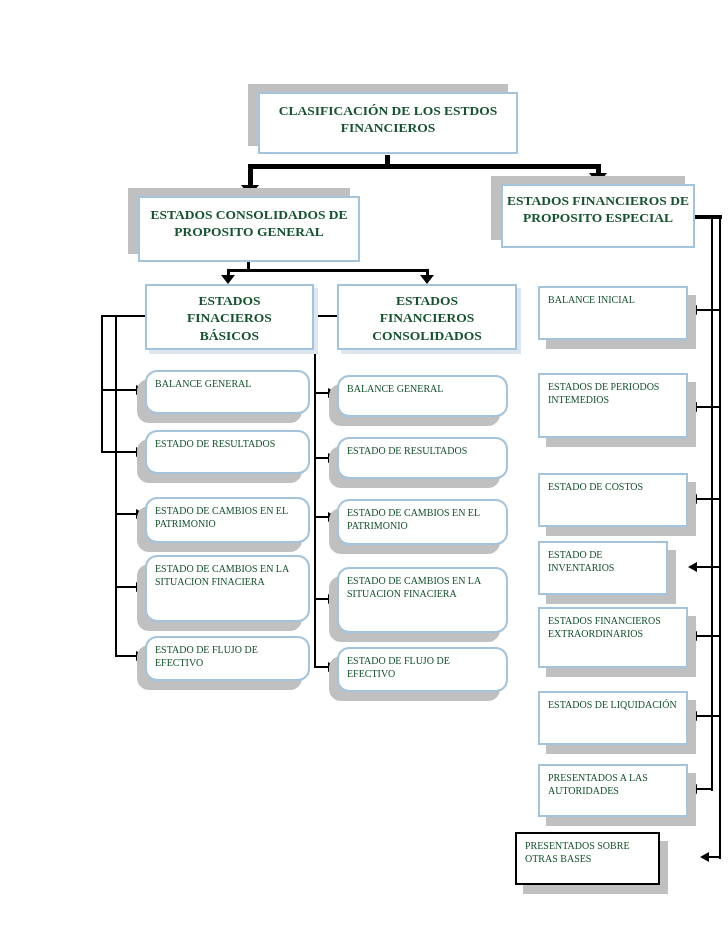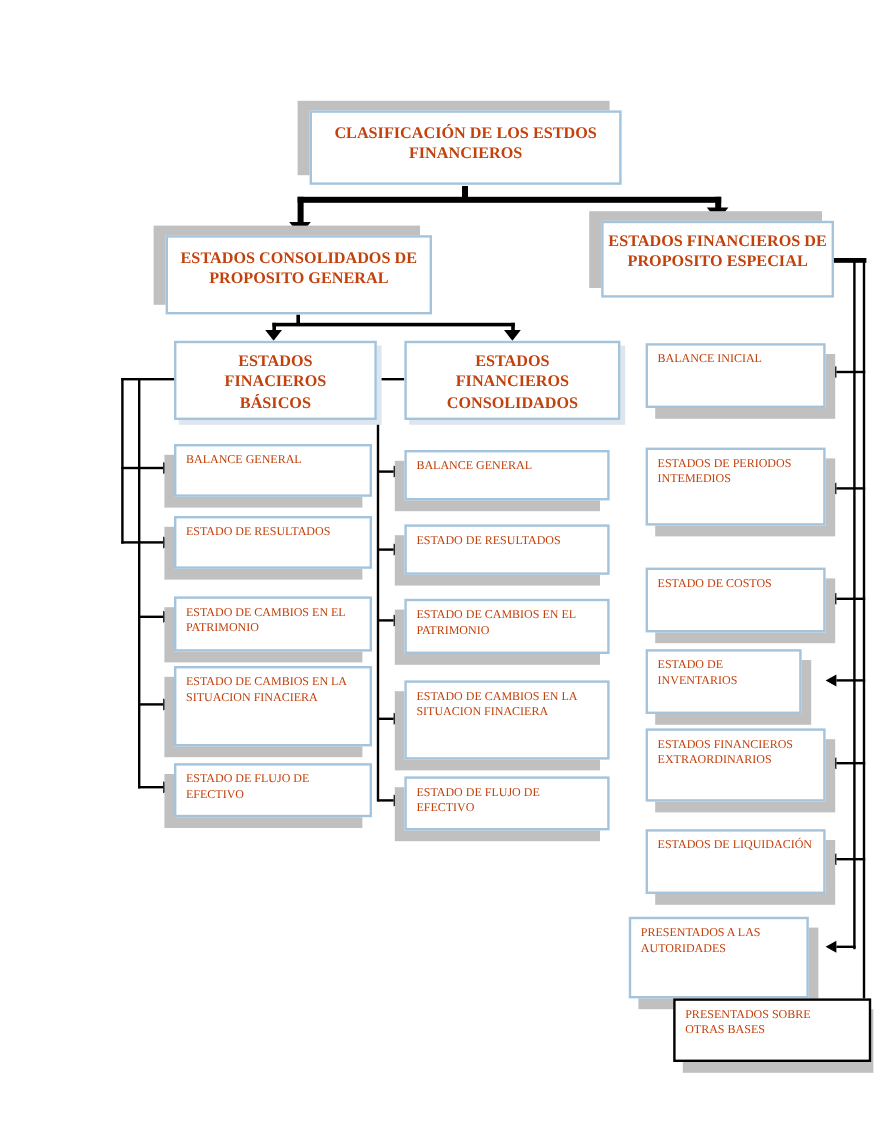--- a/index.html
+++ b/index.html
@@ -1,27 +1,27 @@
 <!DOCTYPE html>
 <html><head>
 <meta charset="utf-8">
 <style>
   html,body{margin:0;padding:0;background:#ffffff;}
   .canvas{
     position:relative;width:728px;height:942px;background:#ffffff;overflow:hidden;
-    font-family:"Liberation Serif","DejaVu Serif",serif;color:#c2410c;
+    font-family:"Liberation Serif","DejaVu Serif",serif;color:#14532d;
   }
   .box{
     position:absolute;background:#ffffff;border:2px solid #a3c4dc;box-sizing:border-box;
   }
   .hdr{font-weight:bold;text-align:center;font-size:13.5px;line-height:1.28;}
   .hdr .txt{display:inline-block;}
   .item{font-size:10px;line-height:1.3;text-align:left;padding:5px 6px 0 8px;}
   .sh-tl{box-shadow:-10px -8px 0 #c0c0c0;}
-  .sh-bl{box-shadow:-8px 9px 0 #c0c0c0;}
+  .sh-bl{box-shadow:-8px 9px 0 #c0c0c0;border-radius:12px;}
   .sh-br{box-shadow:8px 9px 0 #c0c0c0;}
   .sh-faint{box-shadow:4px 4px 0 #dde6ee;}
   .black-border{border:2px solid #000;}
   .narrow{padding-right:26px;}
   .pt8{padding-top:8px;}
   .pt6{padding-top:6px;}
   .line{position:absolute;background:#000;}
   .arr{position:absolute;width:0;height:0;}
   .arr-d{border-left:7px solid transparent;border-right:7px solid transparent;border-top:9px solid #000;}
   .arr-d-big{border-left:9px solid transparent;border-right:9px solid transparent;border-top:11px solid #000;}
@@ -123,16 +123,16 @@
   <div class="box item sh-bl" style="left:337px;top:499px;width:171px;height:46px">ESTADO DE CAMBIOS EN EL PATRIMONIO</div>
   <div class="box item sh-bl" style="left:337px;top:567px;width:171px;height:66px">ESTADO DE CAMBIOS EN LA SITUACION FINACIERA</div>
   <div class="box item sh-bl" style="left:337px;top:647px;width:171px;height:45px">ESTADO DE FLUJO DE EFECTIVO</div>
 
   <div class="box item sh-br" style="left:538px;top:286px;width:150px;height:54px">BALANCE INICIAL</div>
   <div class="box item sh-br" style="left:538px;top:373px;width:150px;height:65px">ESTADOS DE PERIODOS INTEMEDIOS</div>
   <div class="box item sh-br" style="left:538px;top:473px;width:150px;height:54px">ESTADO DE COSTOS</div>
   <div class="box item sh-br" style="left:538px;top:541px;width:130px;height:54px">ESTADO DE INVENTARIOS</div>
   <div class="box item sh-br" style="left:538px;top:607px;width:150px;height:61px">ESTADOS FINANCIEROS EXTRAORDINARIOS</div>
   <div class="box item sh-br" style="left:538px;top:691px;width:150px;height:54px">ESTADOS DE LIQUIDACIÓN</div>
-  <div class="box item sh-br" style="left:524px;top:764px;width:150px;height:68px">PRESENTADOS A LAS AUTORIDADES</div>
-  <div class="box item sh-br black-border narrow" style="left:561px;top:832px;width:165px;height:53px">PRESENTADOS SOBRE OTRAS BASES</div>
+  <div class="box item sh-br" style="left:538px;top:764px;width:150px;height:53px">PRESENTADOS A LAS AUTORIDADES</div>
+  <div class="box item sh-br black-border narrow" style="left:515px;top:832px;width:145px;height:53px">PRESENTADOS SOBRE OTRAS BASES</div>
 
 </div>
 
 </body></html>

